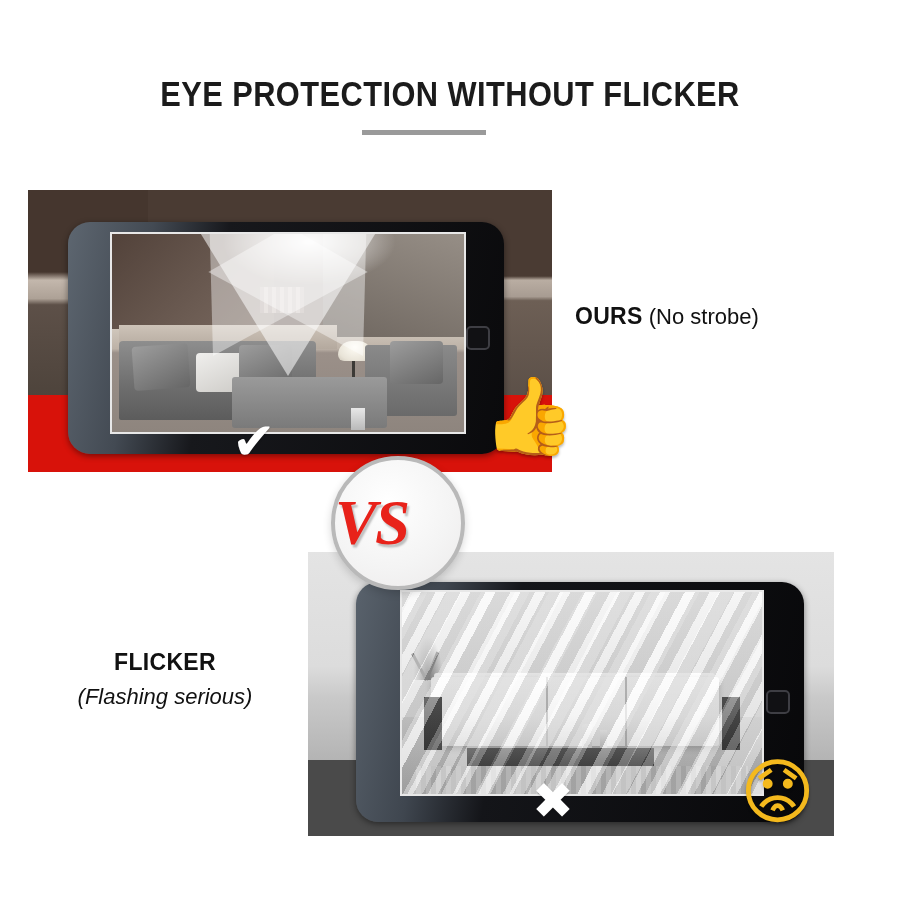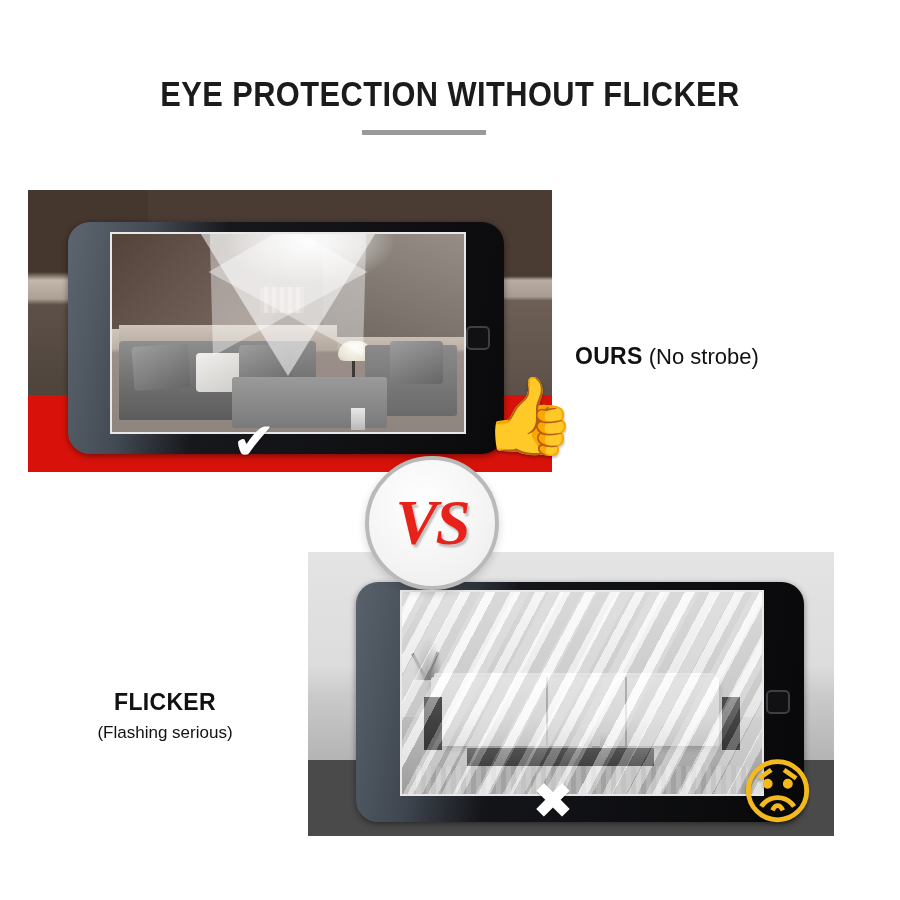--- a/index.html
+++ b/index.html
@@ -358,49 +358,48 @@
     top: 756px;
     font-size: 72px;
     font-family: "DejaVu Sans", sans-serif;
     color: #f4b91d;
     text-shadow: 0 2px 3px rgba(0,0,0,.3);
   }
 
   
   #vs-badge {
     position: absolute;
-    left: 365px;
+    left: 331px;
     top: 456px;
     width: 134px;
     height: 134px;
     border-radius: 50%;
     background: radial-gradient(circle at 42% 34%, #ffffff 0%, #f4f4f4 58%, #eceaea 100%);
     border: 4px solid #b9b9b9;
     box-sizing: border-box;
     display: flex;
     align-items: center;
-    justify-content: center;
+    justify-content: flex-start;
     box-shadow: 0 3px 8px rgba(0,0,0,.16);
     z-index: 40;
   }
   #vs-text {
     font-family: "Liberation Serif", serif;
     font-style: italic;
     font-weight: bold;
     font-size: 63px;
     color: #e8221a;
     letter-spacing: -2px;
     text-shadow: 2px 3px 2px rgba(120,120,120,.45);
   }
 
   
   .label-block {
     position: absolute;
     color: #111111;
-    margin-top: 40px;
   }
   #label-ours {
     left: 575px;
     top: 303px;
     font-size: 22px;
     white-space: nowrap;
   }
   #label-ours .strong {
     font-weight: bold;
     font-size: 23px;
@@ -418,22 +417,23 @@
     line-height: 1.5;
   }
   #label-others .strong {
     display: block;
     font-size: 23px;
     font-weight: bold;
     letter-spacing: .3px;
   }
   #label-others .soft {
     display: block;
-    font-size: 17px;
+    font-size: 22px;
     font-weight: normal;
+    font-style: italic;
   }
 </style>
 </head>
 <body>
 
 <div id="root">
 
   <div class="title">EYE PROTECTION WITHOUT FLICKER</div>
   <div class="title-rule"></div>
 

